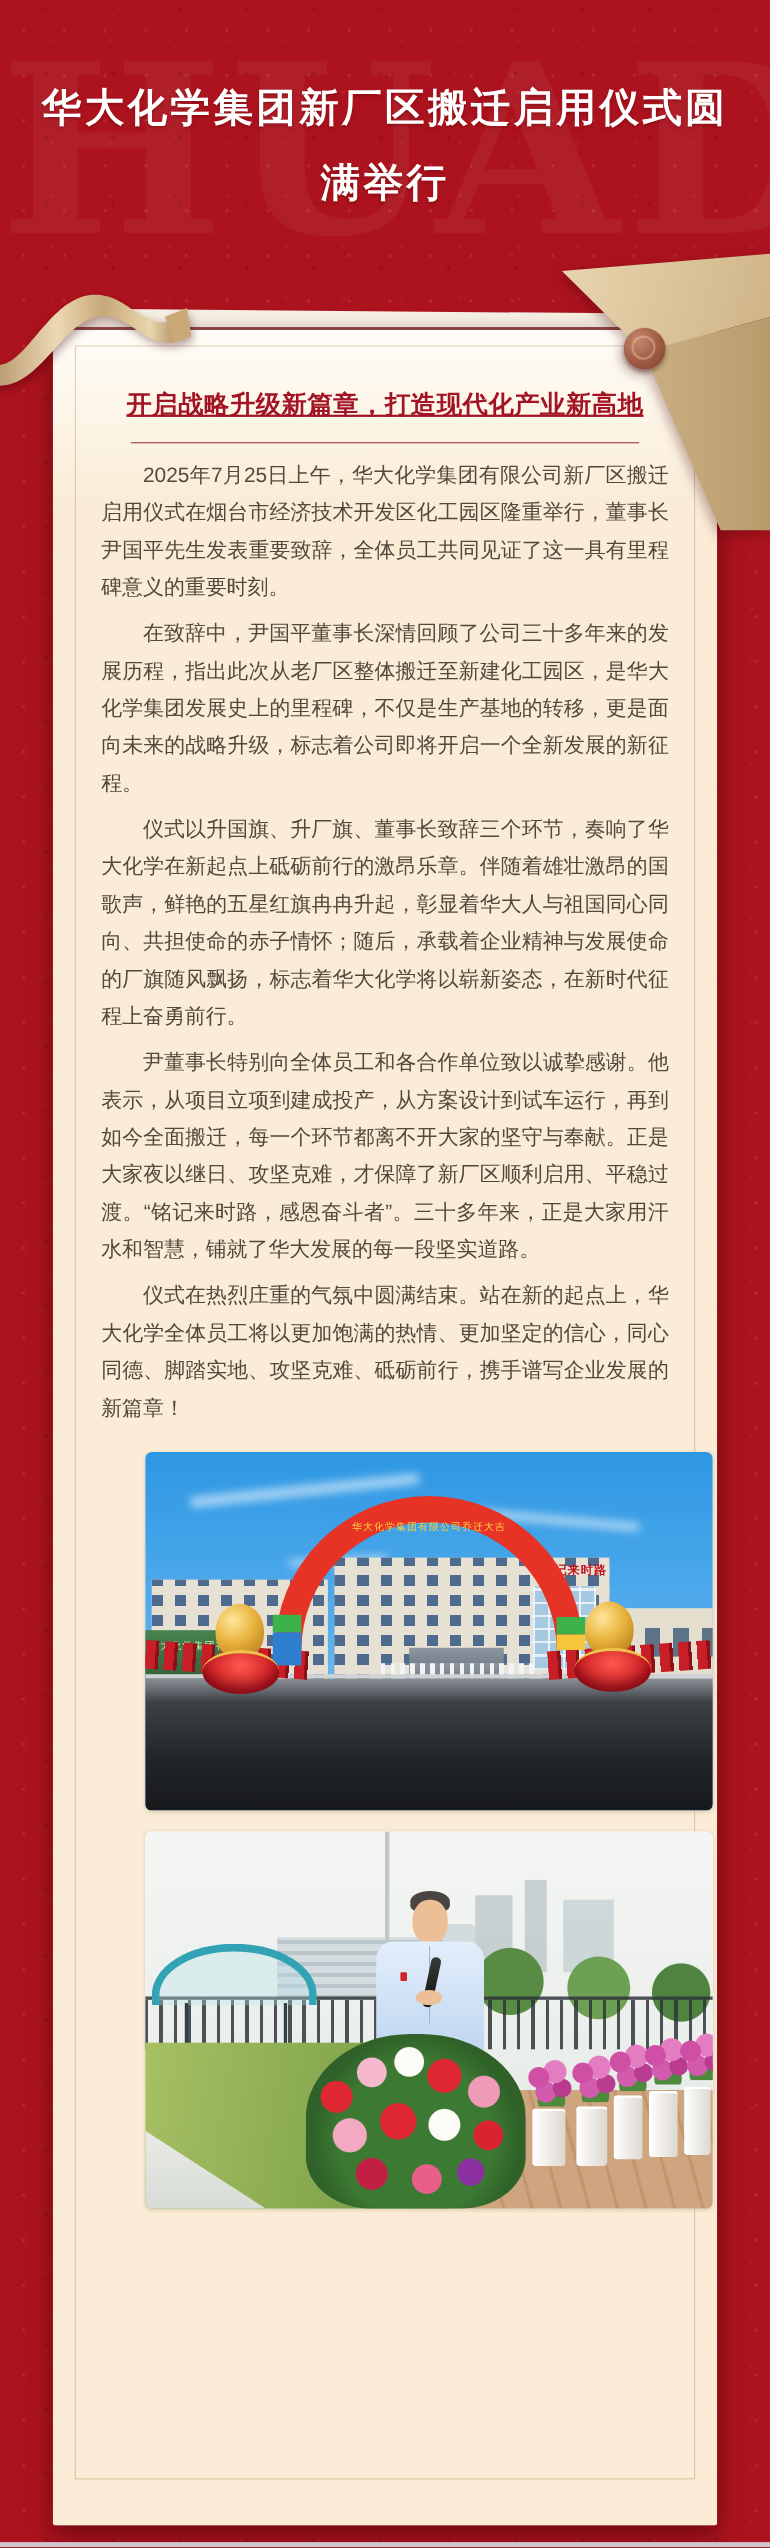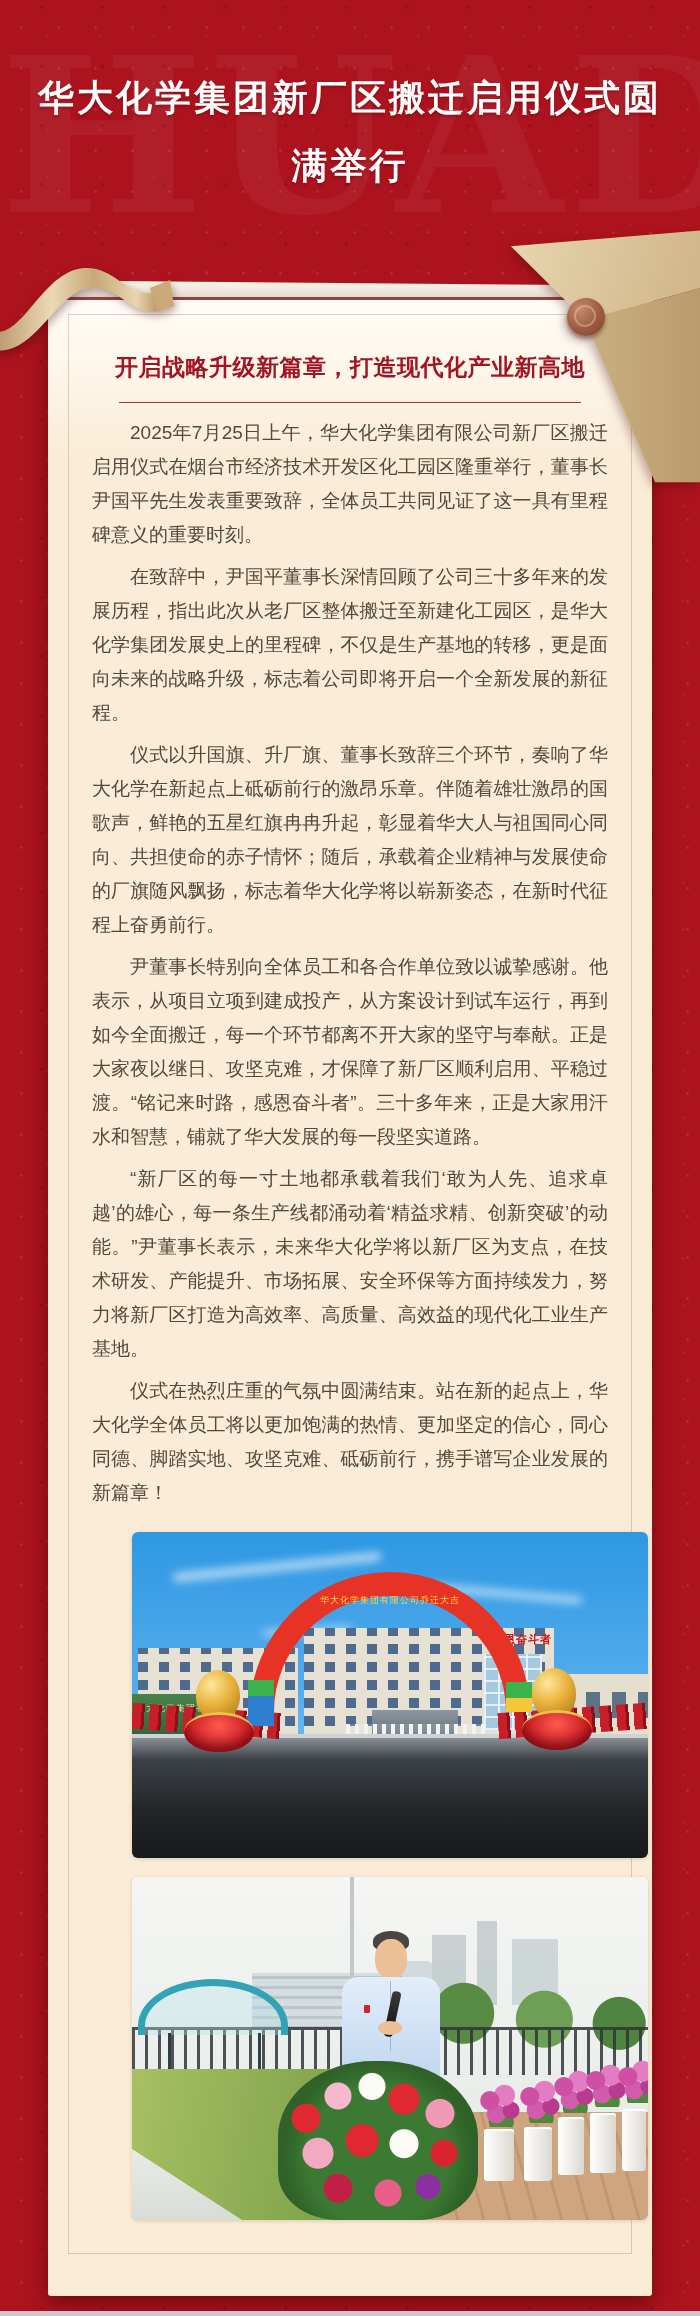--- a/index.html
+++ b/index.html
@@ -21,21 +21,21 @@
   .back-sheet{position:absolute;left:54px;top:283px;width:592px;height:110px;background:#f7f1e4;
     transform:rotate(.5deg);border-radius:3px;}
   .card{position:absolute;left:48px;top:297px;width:604px;height:1996px;overflow:hidden;
     background:linear-gradient(180deg,#fffdf8 0px,#fdf6e9 70px,#faecd6 160px,#faecd6 100%);
     border-top:3px solid rgba(104,13,18,.75);border-radius:3px;
     box-shadow:0 8px 20px rgba(55,0,4,.5);}
   .inner-frame{position:absolute;left:20px;right:20px;top:14px;bottom:42px;
     border:1px solid rgba(176,137,84,.38);pointer-events:none;}
   .card-content{position:relative;padding:50px 44px 0 44px;}
   .subtitle{margin:0;font-size:23px;line-height:34px;font-weight:bold;color:#a21323;
-    text-align:center;letter-spacing:.5px;}
+    text-align:center;letter-spacing:.5px;text-decoration:underline;}
   .divider{width:462px;height:1px;margin:18px auto 0 auto;background:#a03840;}
   .body{margin-top:13px;}
   .body p{margin:0 0 8px 0;font-size:19px;line-height:34px;color:#52493d;
     text-align:justify;text-indent:2em;}
   .photo{position:relative;width:516px;overflow:hidden;border-radius:6px;background:#fff;
     box-shadow:0 1px 4px rgba(90,50,10,.18);}
   .photo1{height:326px;margin-top:22px;}
   .photo2{height:343px;margin-top:19px;}
   .abs{position:absolute;}
   
@@ -185,32 +185,31 @@
     <div class="card-content">
 
       <h2 class="subtitle">开启战略升级新篇章，打造现代化产业新高地</h2>
       <div class="divider"></div>
 
       <div class="body">
         <p>2025年7月25日上午，华大化学集团有限公司新厂区搬迁启用仪式在烟台市经济技术开发区化工园区隆重举行，董事长尹国平先生发表重要致辞，全体员工共同见证了这一具有里程碑意义的重要时刻。</p>
         <p>在致辞中，尹国平董事长深情回顾了公司三十多年来的发展历程，指出此次从老厂区整体搬迁至新建化工园区，是华大化学集团发展史上的里程碑，不仅是生产基地的转移，更是面向未来的战略升级，标志着公司即将开启一个全新发展的新征程。</p>
         <p>仪式以升国旗、升厂旗、董事长致辞三个环节，奏响了华大化学在新起点上砥砺前行的激昂乐章。伴随着雄壮激昂的国歌声，鲜艳的五星红旗冉冉升起，彰显着华大人与祖国同心同向、共担使命的赤子情怀；随后，承载着企业精神与发展使命的厂旗随风飘扬，标志着华大化学将以崭新姿态，在新时代征程上奋勇前行。</p>
         <p>尹董事长特别向全体员工和各合作单位致以诚挚感谢。他表示，从项目立项到建成投产，从方案设计到试车运行，再到如今全面搬迁，每一个环节都离不开大家的坚守与奉献。正是大家夜以继日、攻坚克难，才保障了新厂区顺利启用、平稳过渡。“铭记来时路，感恩奋斗者”。三十多年来，正是大家用汗水和智慧，铺就了华大发展的每一段坚实道路。</p>
-        <p>“新厂区的每一寸土地都承载着我们‘敢为人先、追求卓越’的雄心，每一条生产线都涌动着‘精益求精、创新突破’的动能。”尹董事长表示，未来华大化学将以新厂区为支点，在技术研发、产能提升、市场拓展、安全环保等方面持续发力，努力将新厂区打造为高效率、高质量、高效益的现代化工业生产基地。</p>
         <p>仪式在热烈庄重的气氛中圆满结束。站在新的起点上，华大化学全体员工将以更加饱满的热情、更加坚定的信心，同心同德、脚踏实地、攻坚克难、砥砺前行，携手谱写企业发展的新篇章！</p>
       </div>
 
       <figure class="photo photo1">
         <div class="abs p1-sky"></div>
         <div class="abs cloud c1"></div>
         <div class="abs cloud c2"></div>
         <div class="abs cloud c3"></div>
         <div class="abs bldg bldg-left"></div>
         <div class="abs bldg bldg-main"></div>
-        <div class="abs bldg-sign">感恩奋斗者</div>
+        <div class="abs bldg-sign">铭记来时路</div>
         <div class="abs bldg-glass"></div>
         <div class="abs bldg-right"></div>
         <div class="abs entrance"></div>
         <div class="abs gate"></div>
         <div class="abs green-wall"></div>
         <div class="abs wall-sign">华大化学集团有限公司</div>
         <div class="abs curb"></div>
         <div class="abs road"></div>
         <div class="abs flowerrow fl-left"></div>
         <div class="abs flowerrow fl-right"></div>

